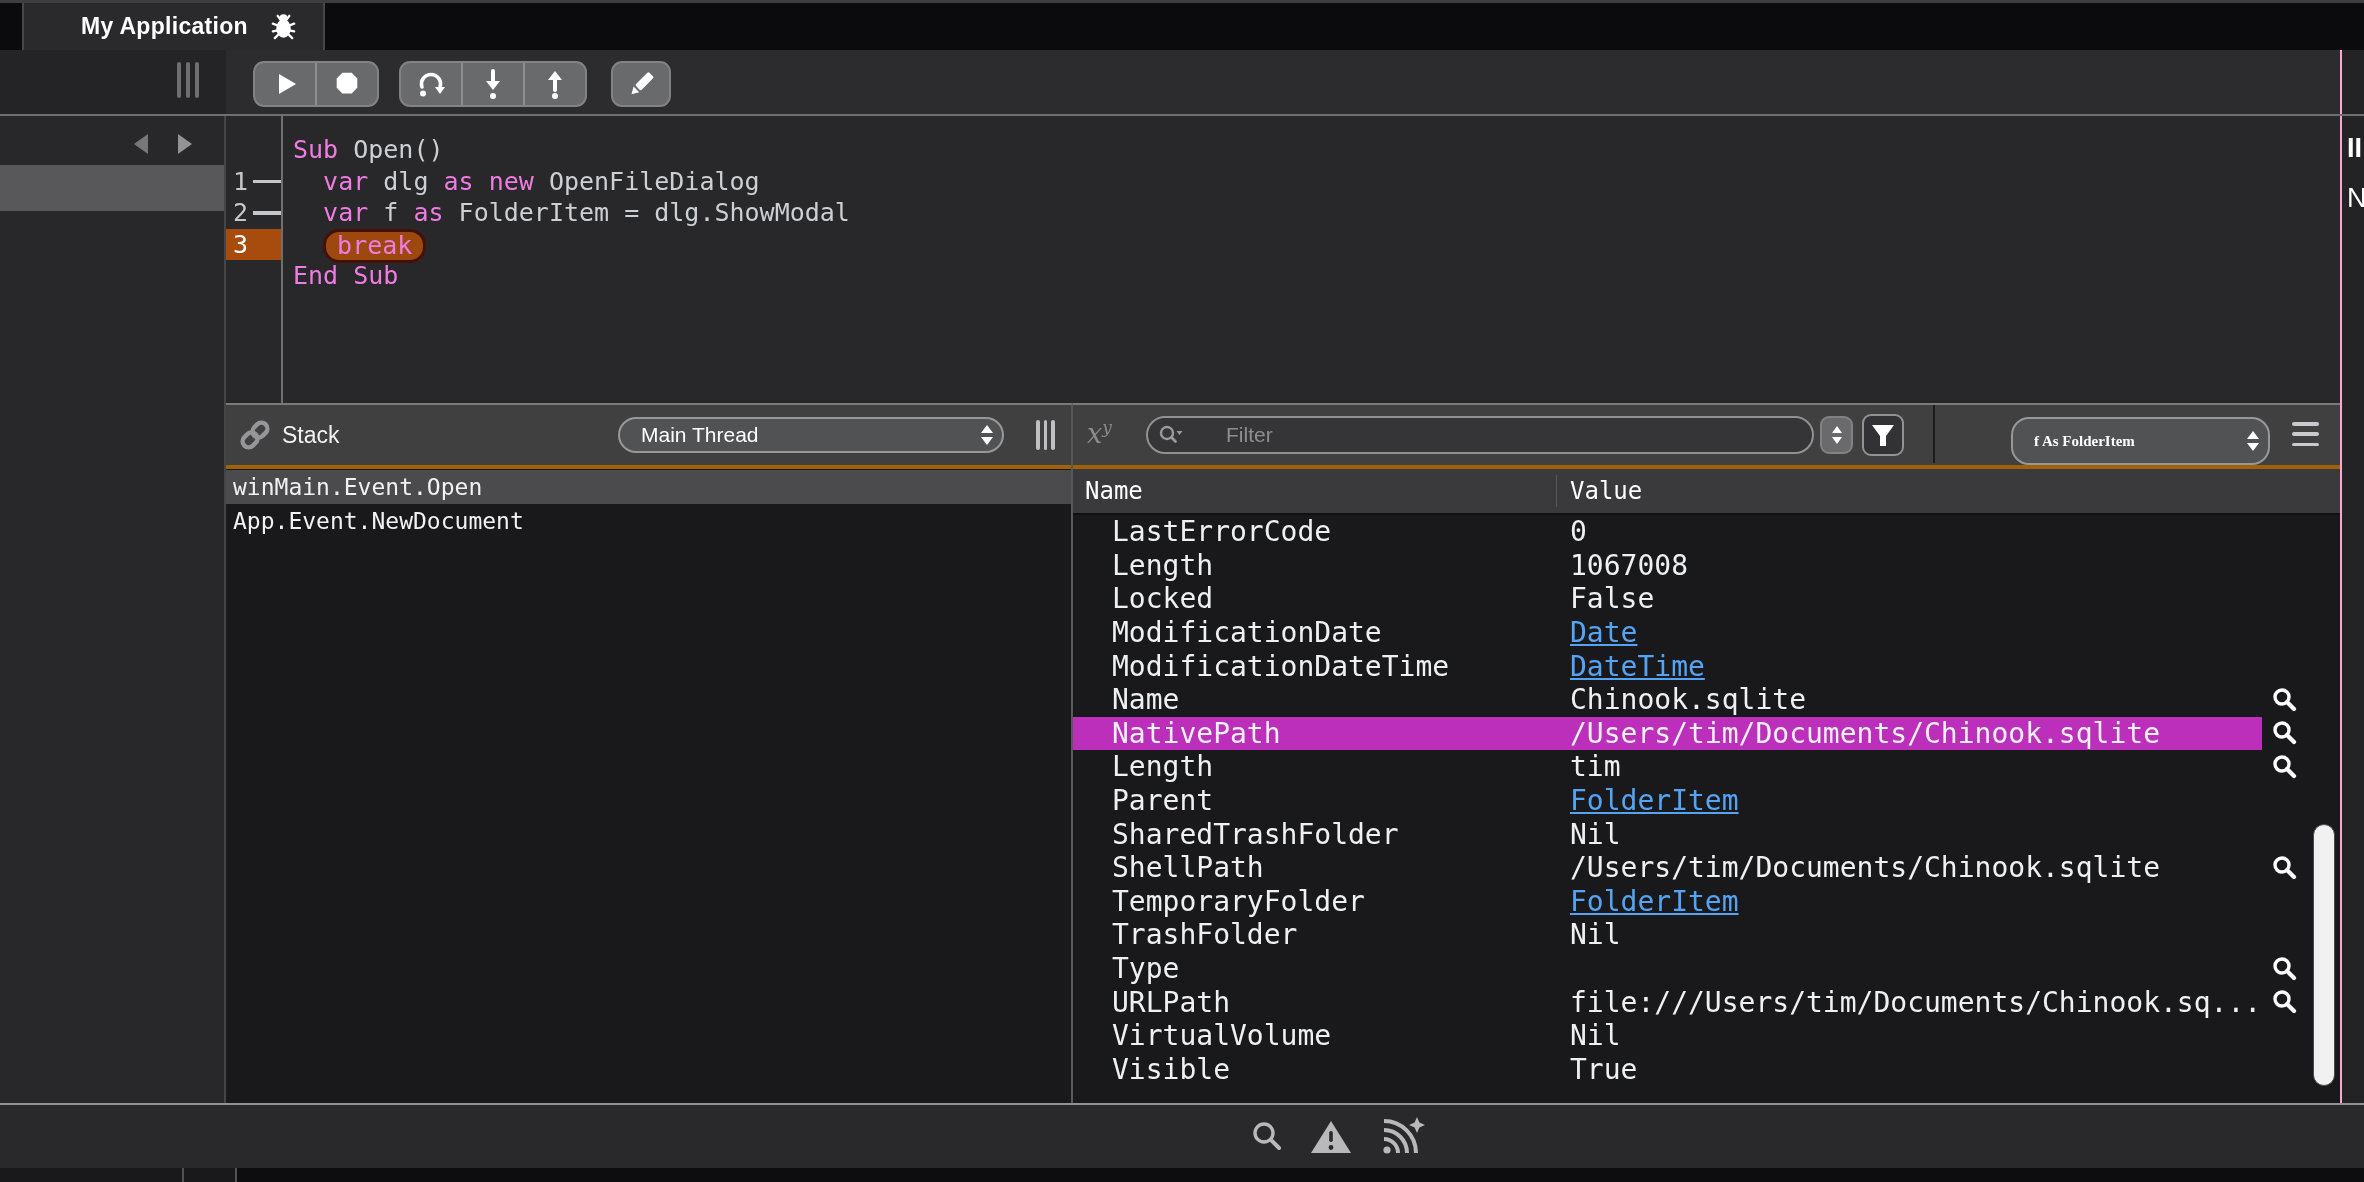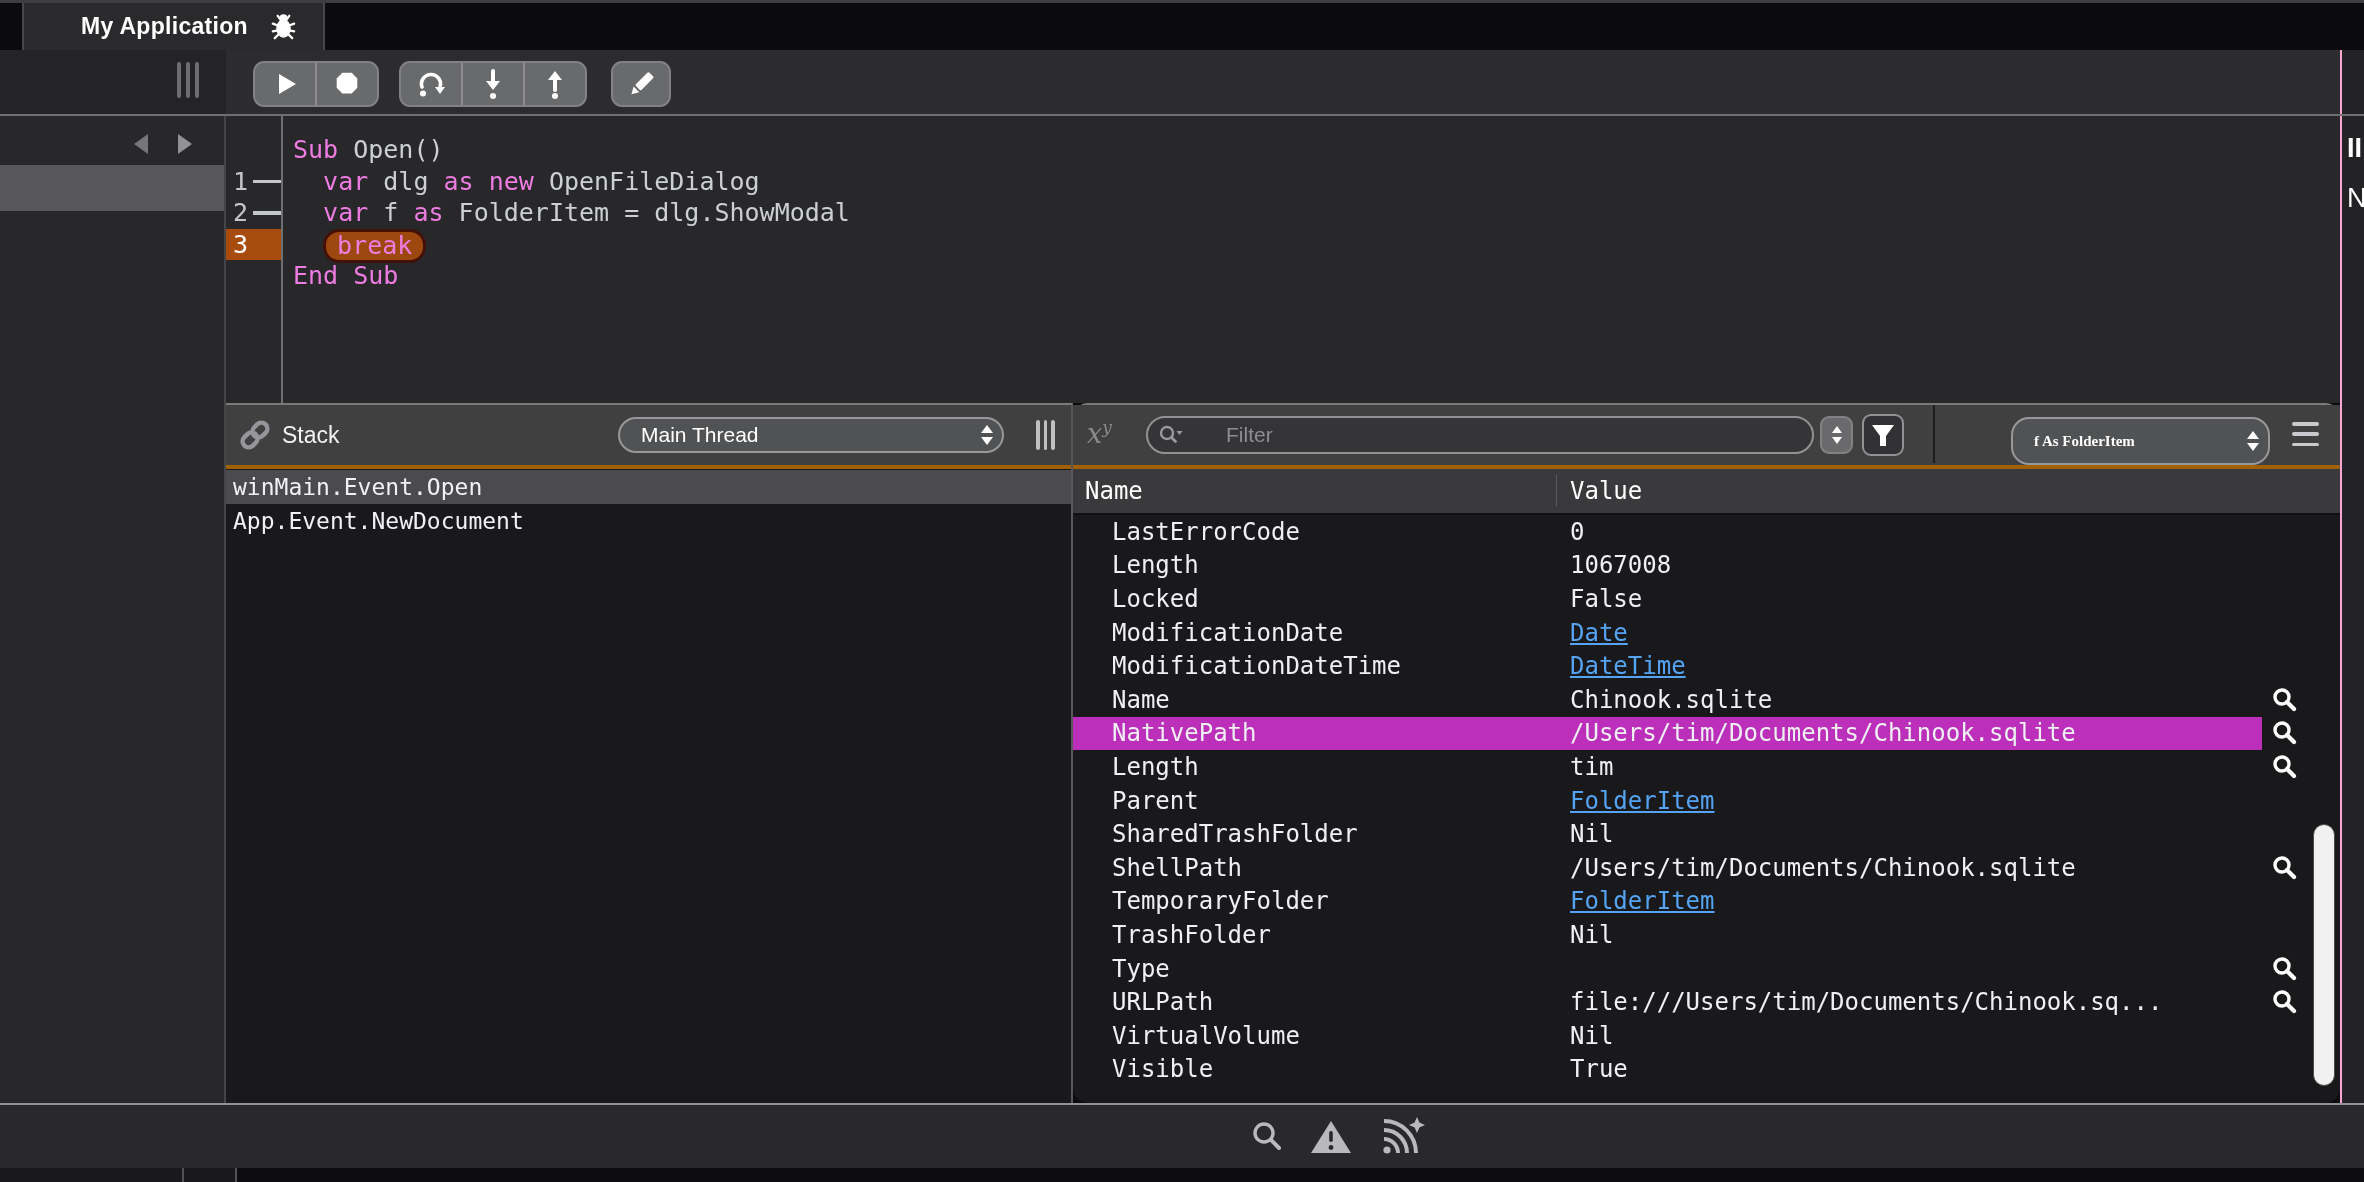--- a/index.html
+++ b/index.html
@@ -61,21 +61,21 @@
   .tri-down{width:0;height:0;border-left:6px solid transparent;border-right:6px solid transparent;border-top:8px solid #fff;}
   .vhandle{position:absolute;display:flex;gap:4px;}
   .vhandle span{display:block;width:3.5px;height:30px;background:#c0c0c3;border-radius:2px;}
   .stack-rows{padding-top:1px;}
   .srow{height:34px;display:flex;align-items:center;padding-left:7px;
         font-family:"DejaVu Sans Mono",monospace;font-size:23px;color:#f1f1f3;}
   .srow.sel{background:#4b4b4d;}
 
   
   .vars{position:absolute;left:1073px;top:403px;width:1267px;height:700px;background:#19191b;
-        border-top:2px solid #7a7a7d;box-sizing:border-box;border-radius:15px;}
+        border-top:2px solid #7a7a7d;box-sizing:border-box;}
   .xy{position:absolute;left:14px;top:12px;color:#8b8b8e;font-family:"DejaVu Serif",serif;
       font-style:italic;font-size:27px;}
   .xy sup{font-size:17px;}
   .searchfield{position:absolute;left:73px;top:11px;width:668px;height:38px;background:#353538;
                border:2px solid #929295;border-radius:19px;box-sizing:border-box;
                display:flex;align-items:center;padding:0 12px 0 10px;gap:34px;}
   .searchfield input{flex:1;background:transparent;border:none;outline:none;color:#dcdcde;
                      font-size:21px;font-family:"Liberation Sans",sans-serif;}
   .searchfield input::placeholder{color:#8e8e91;}
   .stepper{position:absolute;left:747px;top:11px;width:33px;height:38px;background:#6a6a6c;
@@ -92,21 +92,21 @@
   .hamburger span{display:block;height:3.5px;background:#cacace;border-radius:2px;}
 
   .table-head{height:46px;background:#3a3a3c;position:relative;display:flex;align-items:center;
               font-family:"DejaVu Sans Mono",monospace;font-size:24px;color:#ffffff;
               border-bottom:2px solid #101012;box-sizing:border-box;}
   .th-name{margin-left:12px;}
   .th-value{position:absolute;left:497px;}
   .th-div{position:absolute;left:483px;top:6px;bottom:6px;width:1px;background:#59595c;}
 
   .vrow{height:33.6px;display:flex;align-items:center;padding-left:39px;position:relative;
-        font-family:"DejaVu Sans Mono",monospace;font-size:24px;color:#eef0f2;}
+        font-family:"DejaVu Sans Mono",monospace;font-size:28px;color:#eef0f2;}
   .vname{width:458px;flex:none;}
   .vval{flex:1;white-space:pre;}
   .vrow.hl{background:linear-gradient(to right,var(--c-accent,#bb2fbb) 0,var(--c-accent,#bb2fbb) 1189px,transparent 1189px);}
   .vmag{position:absolute;right:40px;top:50%;transform:translateY(-50%);width:30px;height:30px;}
   .vlink{color:var(--c-link,#55a4f3);text-decoration:underline;cursor:pointer;}
   .vscroll{position:absolute;left:1240px;top:419px;width:22px;height:262px;background:#f1f1f1;
            border-radius:11px;border:1px solid #4a4a4c;box-sizing:border-box;}
 
   
   .rightpanel{position:absolute;left:2340px;top:50px;width:24px;height:1053px;background:#232326;

